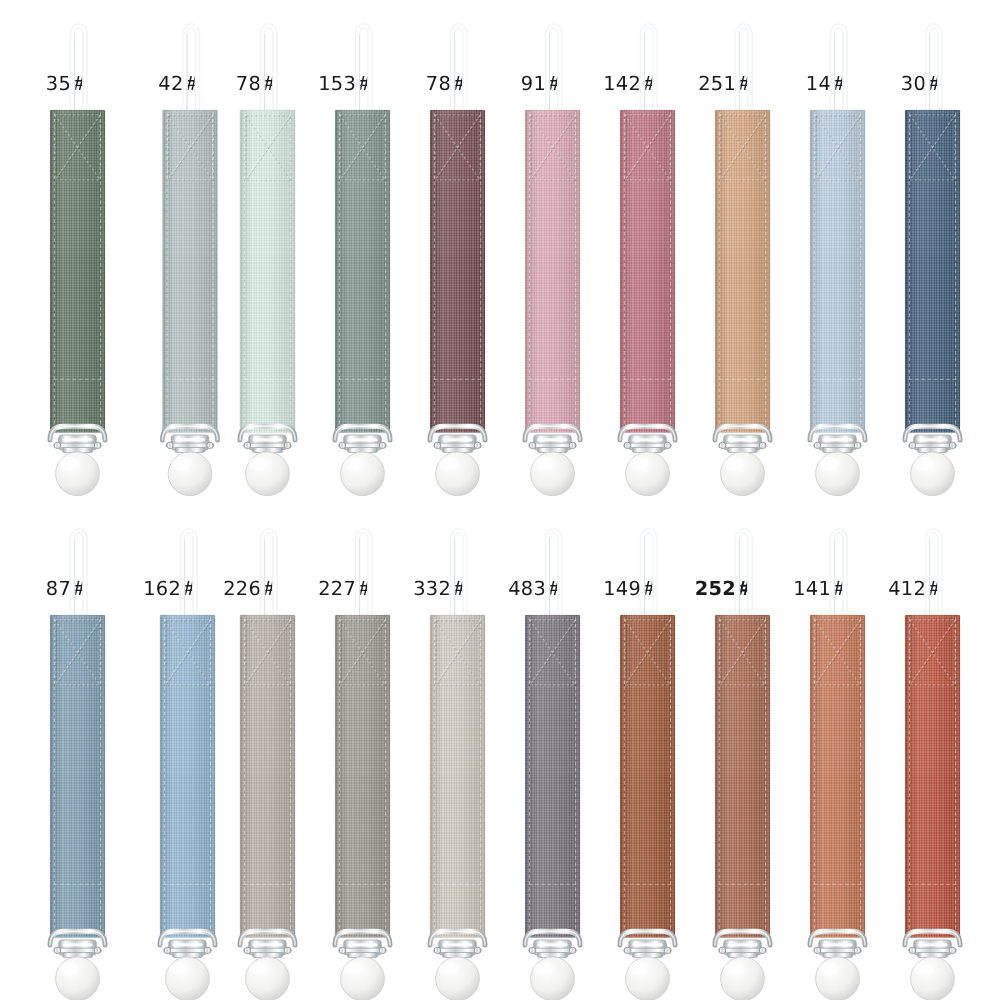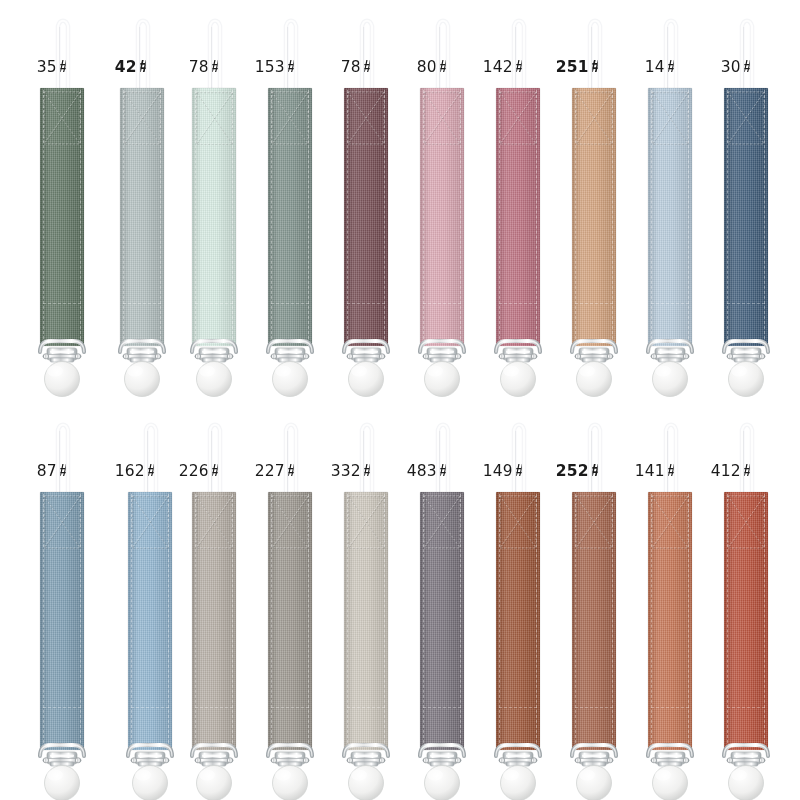--- a/index.html
+++ b/index.html
@@ -193,21 +193,21 @@
   <rect x="11" y="16.5" width="38" height="3.6" rx="1.8" fill="url(#mg)" stroke="#9aa0a3" stroke-width="0.6"></rect>
   <circle cx="14" cy="18.3" r="2.6" fill="url(#mg)" stroke="#93999c" stroke-width="0.7"></circle>
   <circle cx="46" cy="18.3" r="2.6" fill="url(#mg)" stroke="#93999c" stroke-width="0.7"></circle>
   <rect x="18" y="20" width="24" height="4" rx="1.4" fill="url(#mg)" stroke="#a2a8ab" stroke-width="0.6"></rect>
 
   <circle cx="30" cy="41" r="17.5" fill="url(#dg)" stroke="#d2d4d3" stroke-width="0.8"></circle>
   <ellipse cx="23" cy="33" rx="8" ry="5.5" fill="#ffffff" opacity="0.55"></ellipse>
 </svg>
         </div>
       </div>
-      <div class="clip-item" style="left: 104px; font-weight: bold;">
+      <div class="clip-item" style="left: 114px;">
         <div class="clip-label">42#</div>
         <div class="cord-loop">
 <svg viewBox="0 0 22 86" width="22" height="86">
   <path d="M6 86 L6 18 A5.5 9 0 0 1 16 18 L16 86" fill="none" stroke="#f4f5f7" stroke-width="4.6" stroke-linecap="round"></path>
   <path d="M6 86 L6 18 A5.5 9 0 0 1 16 18 L16 86" fill="none" stroke="#ffffff" stroke-width="2.2" stroke-linecap="round" opacity="0.85"></path>
   <path d="M7.6 84 L7.6 19" fill="none" stroke="#dfe2e6" stroke-width="0.8" opacity="0.9"></path>
 </svg>
         </div>
         <div class="strap" title="pale-grey-green" style="background: rgb(178, 191, 191);">
           <div class="weave"></div>
@@ -446,21 +446,21 @@
   <circle cx="14" cy="18.3" r="2.6" fill="url(#mg)" stroke="#93999c" stroke-width="0.7"></circle>
   <circle cx="46" cy="18.3" r="2.6" fill="url(#mg)" stroke="#93999c" stroke-width="0.7"></circle>
   <rect x="18" y="20" width="24" height="4" rx="1.4" fill="url(#mg)" stroke="#a2a8ab" stroke-width="0.6"></rect>
 
   <circle cx="30" cy="41" r="17.5" fill="url(#dg)" stroke="#d2d4d3" stroke-width="0.8"></circle>
   <ellipse cx="23" cy="33" rx="8" ry="5.5" fill="#ffffff" opacity="0.55"></ellipse>
 </svg>
         </div>
       </div>
       <div class="clip-item" style="left: 404px;">
-        <div class="clip-label">80#</div>
+        <div class="clip-label">91#</div>
         <div class="cord-loop">
 <svg viewBox="0 0 22 86" width="22" height="86">
   <path d="M6 86 L6 18 A5.5 9 0 0 1 16 18 L16 86" fill="none" stroke="#f4f5f7" stroke-width="4.6" stroke-linecap="round"></path>
   <path d="M6 86 L6 18 A5.5 9 0 0 1 16 18 L16 86" fill="none" stroke="#ffffff" stroke-width="2.2" stroke-linecap="round" opacity="0.85"></path>
   <path d="M7.6 84 L7.6 19" fill="none" stroke="#dfe2e6" stroke-width="0.8" opacity="0.9"></path>
 </svg>
         </div>
         <div class="strap" title="blush-pink" style="background: rgb(219, 166, 178);">
           <div class="weave"></div>
           <div class="shade"></div>
@@ -571,21 +571,21 @@
   <rect x="11" y="16.5" width="38" height="3.6" rx="1.8" fill="url(#mg)" stroke="#9aa0a3" stroke-width="0.6"></rect>
   <circle cx="14" cy="18.3" r="2.6" fill="url(#mg)" stroke="#93999c" stroke-width="0.7"></circle>
   <circle cx="46" cy="18.3" r="2.6" fill="url(#mg)" stroke="#93999c" stroke-width="0.7"></circle>
   <rect x="18" y="20" width="24" height="4" rx="1.4" fill="url(#mg)" stroke="#a2a8ab" stroke-width="0.6"></rect>
 
   <circle cx="30" cy="41" r="17.5" fill="url(#dg)" stroke="#d2d4d3" stroke-width="0.8"></circle>
   <ellipse cx="23" cy="33" rx="8" ry="5.5" fill="#ffffff" opacity="0.55"></ellipse>
 </svg>
         </div>
       </div>
-      <div class="clip-item" style="left: 556px; font-weight: bold;">
+      <div class="clip-item" style="left: 556px;">
         <div class="clip-label">251#</div>
         <div class="cord-loop">
 <svg viewBox="0 0 22 86" width="22" height="86">
   <path d="M6 86 L6 18 A5.5 9 0 0 1 16 18 L16 86" fill="none" stroke="#f4f5f7" stroke-width="4.6" stroke-linecap="round"></path>
   <path d="M6 86 L6 18 A5.5 9 0 0 1 16 18 L16 86" fill="none" stroke="#ffffff" stroke-width="2.2" stroke-linecap="round" opacity="0.85"></path>
   <path d="M7.6 84 L7.6 19" fill="none" stroke="#dfe2e6" stroke-width="0.8" opacity="0.9"></path>
 </svg>
         </div>
         <div class="strap" title="caramel-tan" style="background: rgb(211, 161, 123);">
           <div class="weave"></div>

